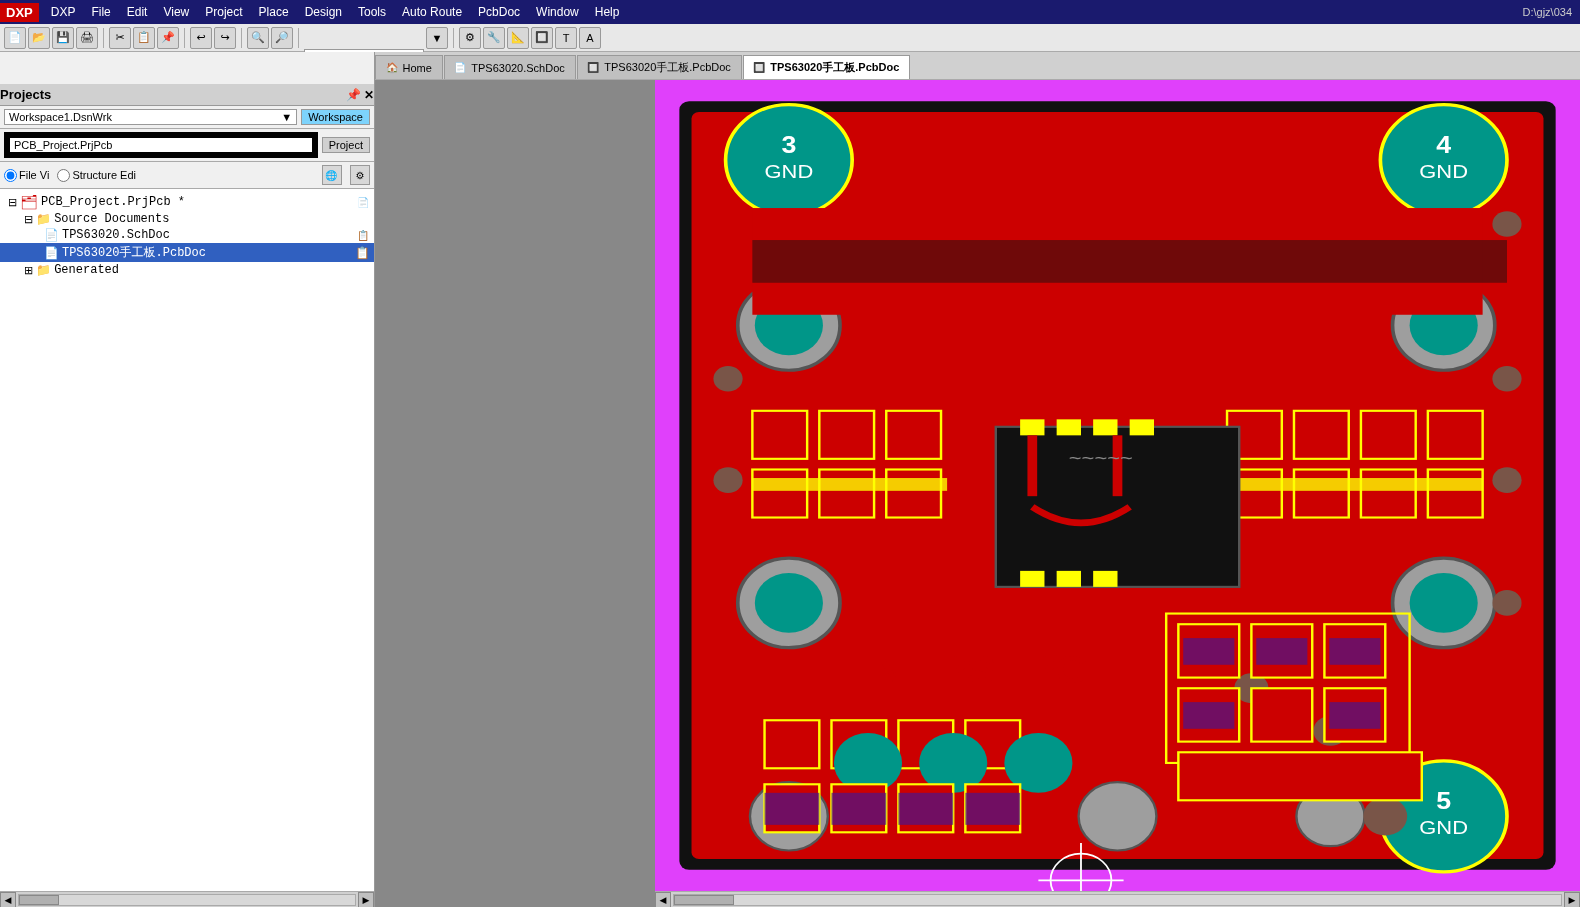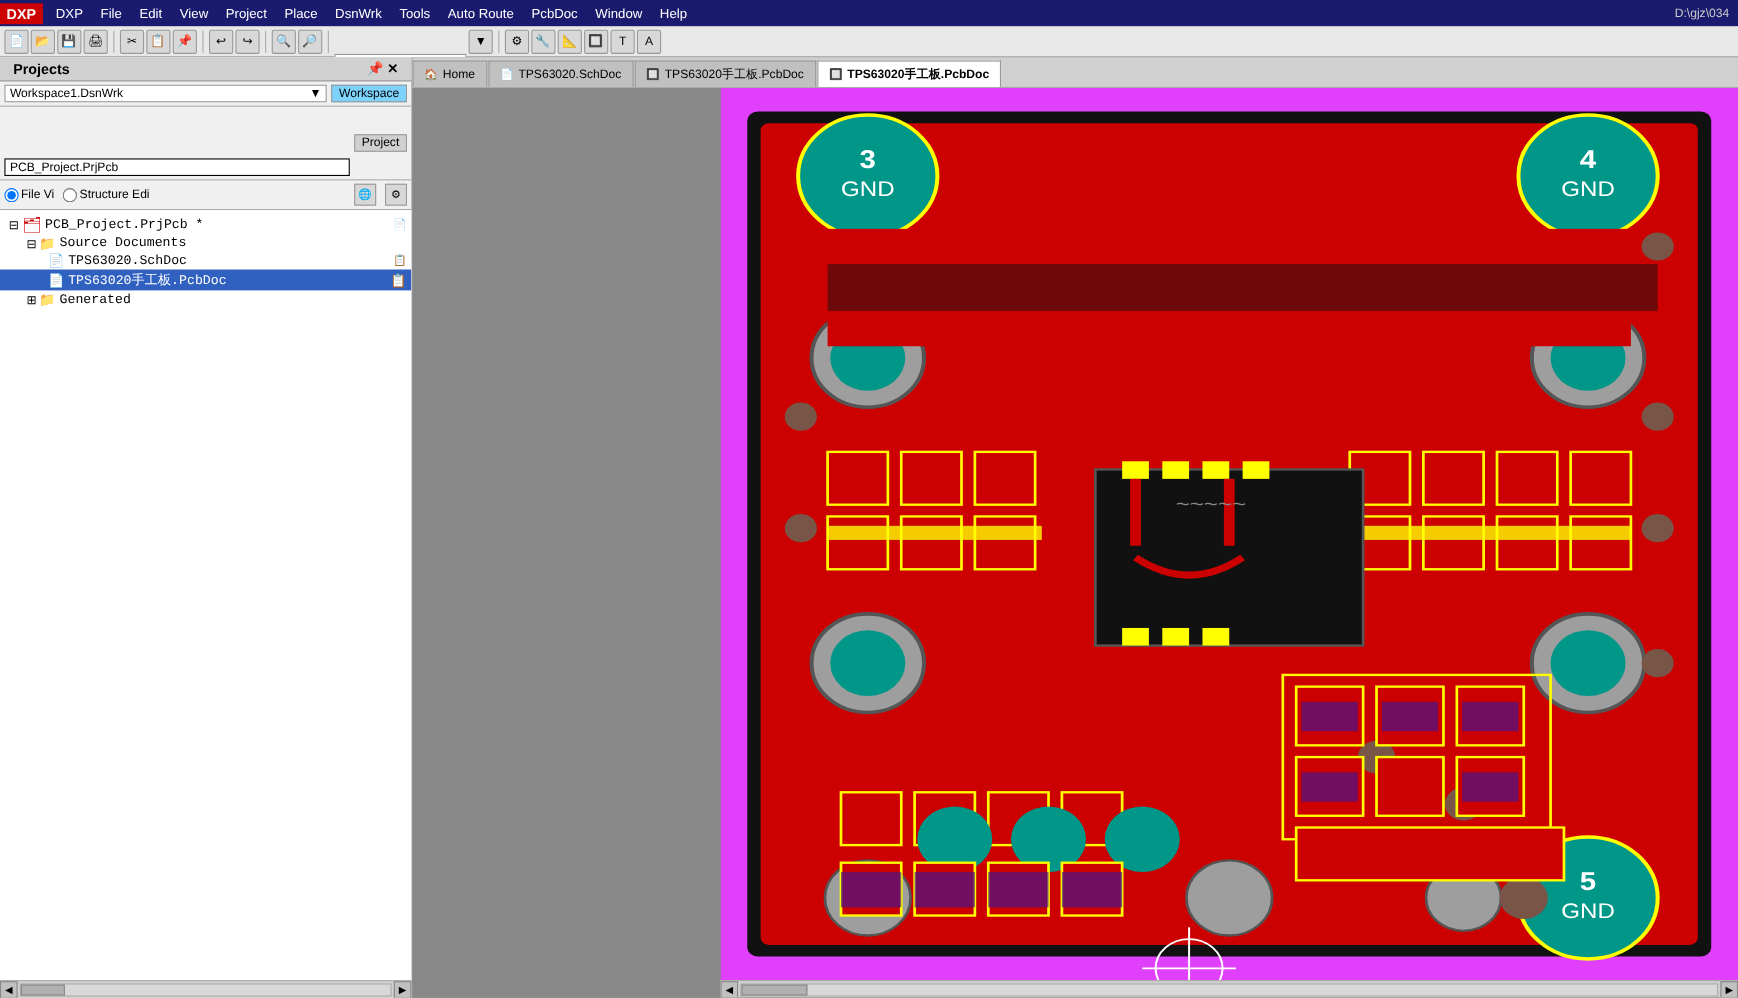--- a/index.html
+++ b/index.html
@@ -36,41 +36,41 @@
       display: flex; width: 100%; height: calc(907px - 52px);
     }
 
     
     #left-panel {
       width: 375px; min-width: 375px; background: #f0f0f0;
       border-right: 1px solid #999; display: flex; flex-direction: column;
     }
     #panel-title-bar {
       background: #d0d0d0; border-bottom: 1px solid #999;
-      display: flex; align-items: flex-start; padding: 3px 12px; font-weight: bold; font-size: 13px;
+      display: flex; align-items: flex-end; padding: 3px 0; font-weight: bold; font-size: 13px; margin-top: 32px;
     }
     #panel-title-bar .panel-controls { margin-left: auto; display: flex; gap: 3px; }
     .pctrl { cursor: pointer; font-size: 12px; }
 
     #workspace-select {
       display: flex; align-items: center; padding: 3px 4px; border-bottom: 1px solid #aaa; gap: 4px;
     }
     .ws-dropdown {
       flex: 1; background: white; border: 1px solid #999; padding: 1px 4px; font-size: 11px;
       display: flex; align-items: center; justify-content: space-between; cursor: pointer;
     }
     .ws-btn {
       background: #7dd3fc; border: 1px solid #999; padding: 1px 6px; cursor: pointer; font-size: 11px;
     }
 
     #project-row {
       display: flex; align-items: center; padding: 3px 4px; border-bottom: 1px solid #aaa; gap: 4px;
     }
     .proj-input {
-      flex: 1; background: white; border: 1px solid #000000; padding: 1px 4px; font-size: 11px; margin-top: 44px;
+      flex: 1; background: white; border: 6px solid #000000; padding: 1px 4px; font-size: 11px;
     }
     .proj-btn {
       background: #d0d0d0; border: 1px solid #999; padding: 1px 6px; cursor: pointer; font-size: 11px;
     }
 
     #view-tabs {
       display: flex; align-items: center; padding: 3px 4px; border-bottom: 1px solid #aaa; gap: 8px;
     }
     .view-radio { display: flex; align-items: center; gap: 2px; cursor: pointer; font-size: 11px; }
     .panel-icon-btn {
@@ -140,21 +140,21 @@
 <body>
 
 <div id="menu-bar">
   <span class="logo">DXP</span>
   <span class="menu-item">DXP</span>
   <span class="menu-item">File</span>
   <span class="menu-item">Edit</span>
   <span class="menu-item">View</span>
   <span class="menu-item">Project</span>
   <span class="menu-item">Place</span>
-  <span class="menu-item">DsnWrk</span>
+  <span class="menu-item">Design</span>
   <span class="menu-item">Tools</span>
   <span class="menu-item">Auto Route</span>
   <span class="menu-item">PcbDoc</span>
   <span class="menu-item">Window</span>
   <span class="menu-item">Help</span>
   <span class="spacer"></span>
   <span class="right-path">D:\gjz\034</span>
 </div>
 
 <div id="toolbar">

